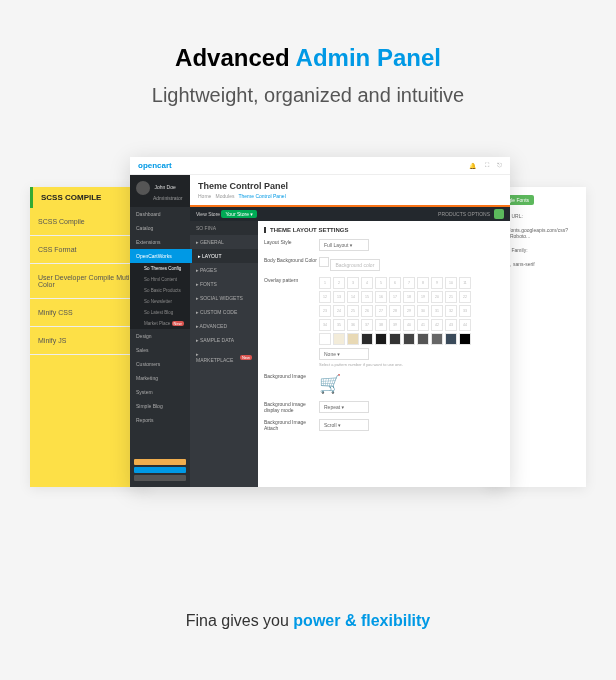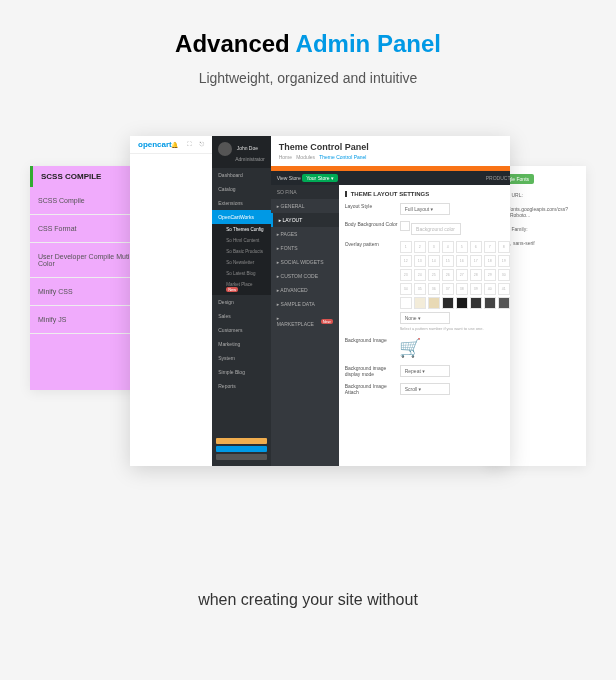--- a/index.html
+++ b/index.html
@@ -4,66 +4,66 @@
 <style>
 * { margin: 0; padding: 0; box-sizing: border-box; }
 body {
   width: 616px;
   height: 680px;
   background: #f5f5f5;
   font-family: -apple-system, BlinkMacSystemFont, "Segoe UI", Arial, sans-serif;
   position: relative;
   overflow: hidden;
 }
-.hero-title { text-align: center; padding-top: 30px; font-size: 24px; font-weight: 700; }
+.hero-title { text-align: center; padding-top: 44px; font-size: 24px; font-weight: 700; }
 .hero-title .accent { color: #0099e5; }
-.hero-sub { text-align: center; font-size: 14px; color: #555; margin-top: 12px; }
+.hero-sub { text-align: center; font-size: 20px; color: #555; margin-top: 12px; }
 .canvas { position: relative; width: 100%; height: 400px; margin-top: 50px; }
 
 
 .left-panel {
-  position: absolute; left: 30px; top: 30px; width: 120px; height: 224px;
-  background: #f0abfc; box-shadow: 0 2px 12px rgba(0,0,0,0.08); font-size: 8px;
+  position: absolute; left: 30px; top: 30px; width: 120px; height: 300px;
+  background: #fde047; box-shadow: 0 2px 12px rgba(0,0,0,0.08); font-size: 8px;
 }
 .lp-section-head { border-left: 3px solid #3a3; padding: 6px 8px; font-weight: 700; font-size: 8px; color: #222; }
 .lp-item { padding: 10px 8px; color: #555; border-bottom: 1px solid #eee; font-size: 7px; }
 
 
 .right-panel {
   position: absolute; right: 30px; top: 30px; width: 100px; height: 300px;
   background: #fff; box-shadow: 0 2px 12px rgba(0,0,0,0.08); font-size: 5px; color: #666;
   padding: 8px;
 }
 .rp-row { margin-bottom: 8px; }
 .rp-btn { display: inline-block; background: #5cb85c; color: #fff; padding: 2px 5px; border-radius: 2px; font-size: 5px; }
 
 
 .admin {
   position: absolute; left: 130px; top: 0; width: 380px; height: 330px;
   background: #fff; box-shadow: 0 4px 20px rgba(0,0,0,0.15);
-  display: flex; flex-direction: row; font-size: 6px;
+  display: flex; flex-direction: column; font-size: 6px;
 }
 .admin-top { height: 18px; border-bottom: 1px solid #eee; display: flex; align-items: center; padding: 0 8px; justify-content: space-between; }
 .brand { color: #0099e5; font-weight: 700; font-size: 8px; }
 .top-icons { display: flex; gap: 8px; color: #999; }
 .admin-body { display: flex; flex: 1; overflow: hidden; }
 
 .sidebar { width: 60px; background: #2b2f33; color: #aaa; display: flex; flex-direction: column; }
 .user-blk { background: #202326; padding: 6px; color: #ddd; font-size: 5px; }
 .user-blk .avatar { width: 14px; height: 14px; border-radius: 50%; background: #555; display: inline-block; vertical-align: middle; margin-right: 3px; }
 .sb-item { padding: 4px 6px; font-size: 5px; display: flex; align-items: center; gap: 3px; }
 .sb-item.active { background: #0099e5; color: #fff; }
 .sb-sub { padding: 3px 6px 3px 14px; font-size: 4.5px; background: #1e2124; color: #888; }
 .sb-sub.active { color: #fff; }
 .sb-badge { background: #d9534f; color: #fff; padding: 0 2px; border-radius: 2px; font-size: 4px; }
 .sb-footer { margin-top: auto; padding: 4px; }
 .sb-bar { height: 6px; margin-bottom: 2px; border-radius: 1px; }
 
 .content { flex: 1; display: flex; flex-direction: column; background: #fff; }
-.content-head { padding: 6px 8px; border-bottom: 5px solid #f97316; }
+.content-head { padding: 6px 8px; border-bottom: 2px solid #f97316; }
 .content-title { font-size: 9px; font-weight: 600; color: #333; }
 .crumbs { font-size: 5px; color: #999; margin-top: 2px; }
 .crumbs .last { color: #0099e5; }
 .store-bar { background: #23282d; height: 14px; display: flex; align-items: center; padding: 0 6px; gap: 6px; color: #ccc; font-size: 5px; justify-content: space-between; }
 .store-sel { background: #0a5; color: #fff; padding: 1px 4px; border-radius: 2px; }
 .prod-opt { color: #999; }
 .save-btn { background: #5cb85c; width: 10px; height: 10px; border-radius: 2px; }
 
 .work { display: flex; flex: 1; overflow: hidden; }
 .subnav { width: 68px; background: #35393e; color: #aaa; }
@@ -309,14 +309,17 @@
               <div class="prop-ctrl"><span class="sel"><span>Scroll</span> ▾</span></div>
             </div>
           </div>
         </div>
       </div>
     </div>
   </div>
 </div>
 
 <div class="footer-text">
-  <div>when creating your site without</div>
+  <div>
+    <span>Fina gives you</span>
+    <span class="accent">power &amp; flexibility</span>
+  </div>
 </div>
 
 </body></html>

